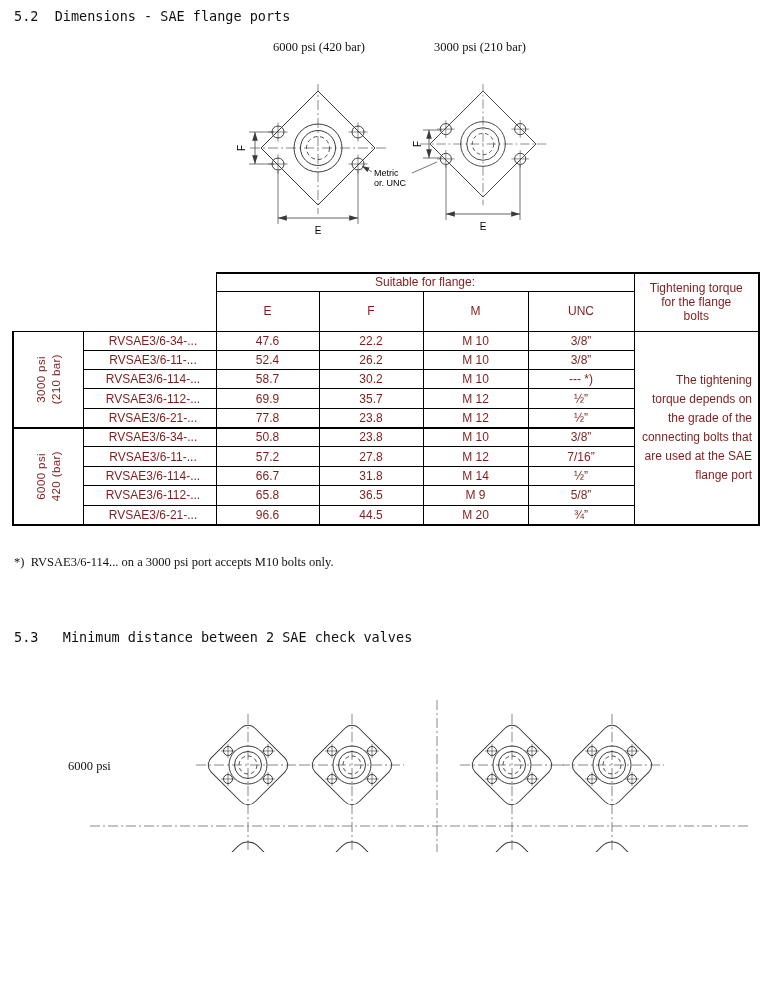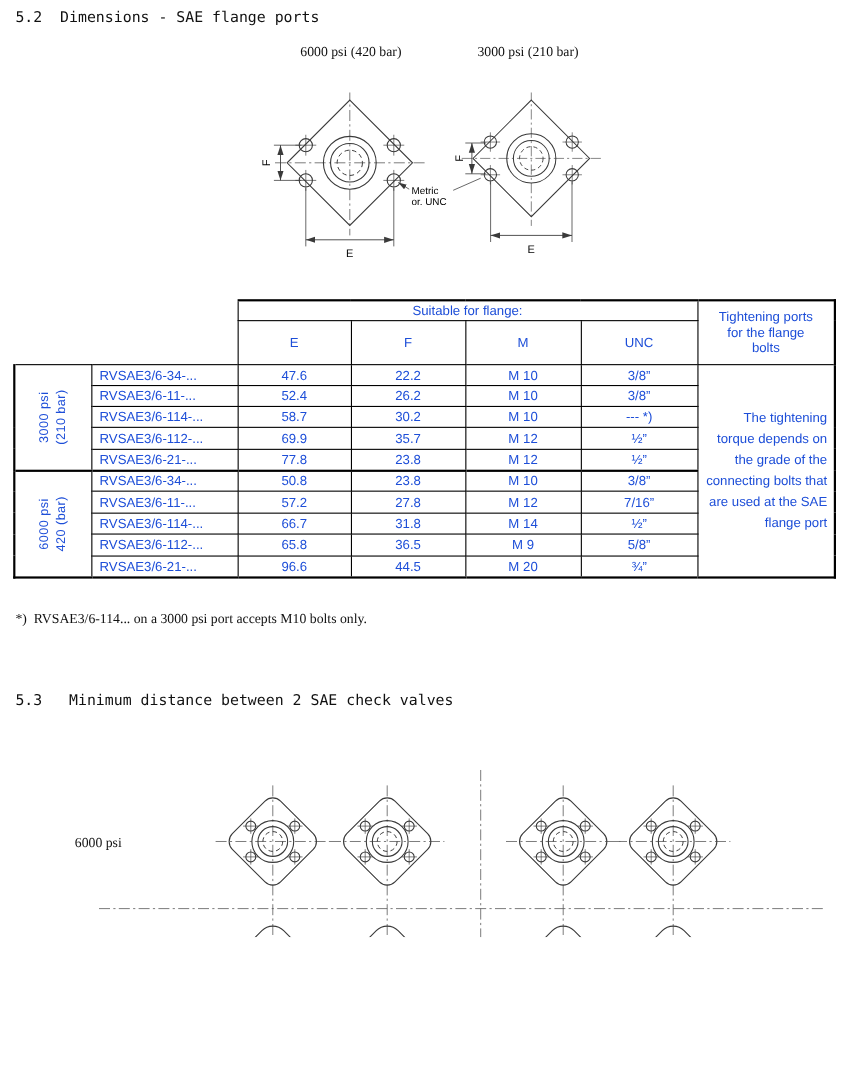--- a/index.html
+++ b/index.html
@@ -4,24 +4,24 @@
 <style>
   *{margin:0;padding:0;box-sizing:border-box}
   html,body{background:#ffffff}
   .page{position:relative;width:773px;height:852px;background:#ffffff;color:#000;
         font-family:"Liberation Sans",sans-serif;overflow:hidden}
   .abs{position:absolute}
   .mono{font-family:Liberation Serif, serif;font-size:12.5px;white-space:pre;color:#111}
   .heading{font-family:"DejaVu Sans Mono",monospace;font-size:13.5px;white-space:pre;color:#111}
 
   
-  table.spec{border-collapse:collapse;table-layout:fixed;width:746px;font-size:12px;color:#1d4ed8}
+  table.spec{border-collapse:collapse;table-layout:fixed;width:746px;font-size:12px;color:#7f1d1d}
   .spec td{border:1px solid #000;padding:0;text-align:center;vertical-align:middle;overflow:hidden}
   .spec td.blank{border:none}
-  .spec td.model{text-align:left;padding-left:7px}
+  .spec td.model{text-align:center;padding-left:7px}
   .spec td.torque-h{font-size:12px;line-height:14px}
   .spec td.torque-note{font-size:12px;line-height:19px;padding:0 6px;text-align:right}
   .b2t{border-top-width:2px !important}
   .b2r{border-right-width:2px !important}
   .b2b{border-bottom-width:2px !important}
   .b2l{border-left-width:2px !important}
   .gsep{border-top-width:2px !important}
   .vwrap{display:flex;flex-direction:row;align-items:center;justify-content:center;gap:3px;height:95px}
   .vtext{writing-mode:vertical-rl;transform:rotate(180deg);font-size:11.5px;white-space:nowrap;letter-spacing:.4px}
   .thin{stroke:#3a3a3a;stroke-width:.7;fill:none}
@@ -107,21 +107,21 @@
         <col style="width:104px">
           <col style="width:105px">
           <col style="width:106px">
           <col style="width:125px">
       </colgroup>
       <tbody>
           <tr style="height:18px">
         <td class="blank" colspan="2"></td>
         <td colspan="4" class="b2t">Suitable for flange:</td>
         <td rowspan="2" class="torque-h b2t b2r">
-          <div>Tightening ports</div>
+          <div>Tightening torque</div>
           <div>for the flange</div>
           <div>bolts</div>
         </td>
       </tr>
       <tr style="height:40px">
         <td class="blank" colspan="2"></td>
         <td>E</td>
         <td>F</td>
         <td>M</td>
         <td>UNC</td>

